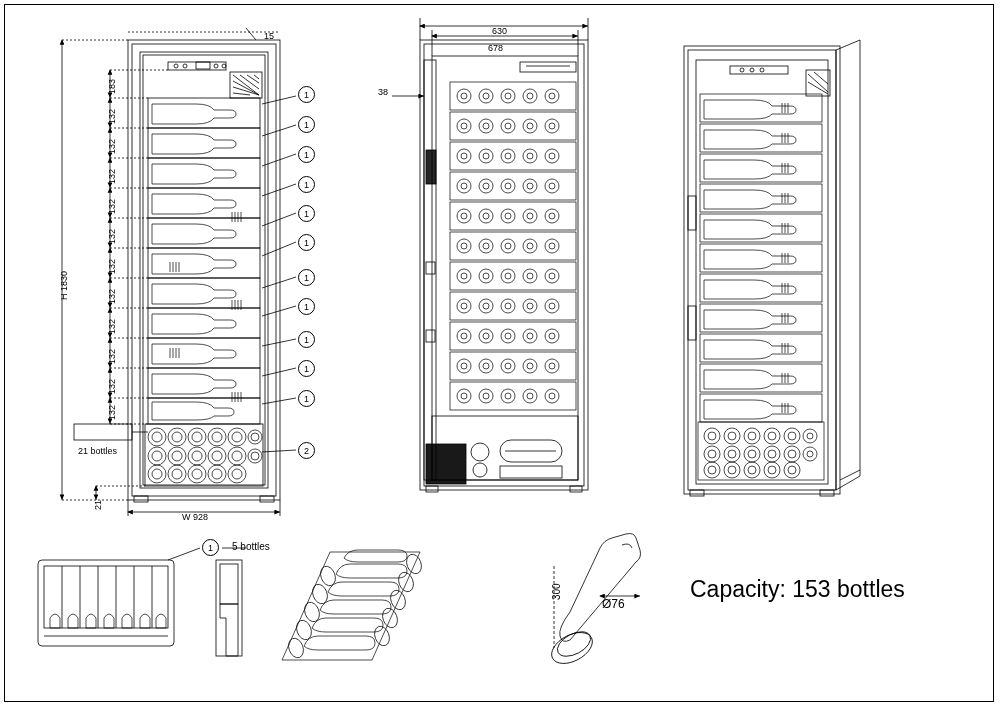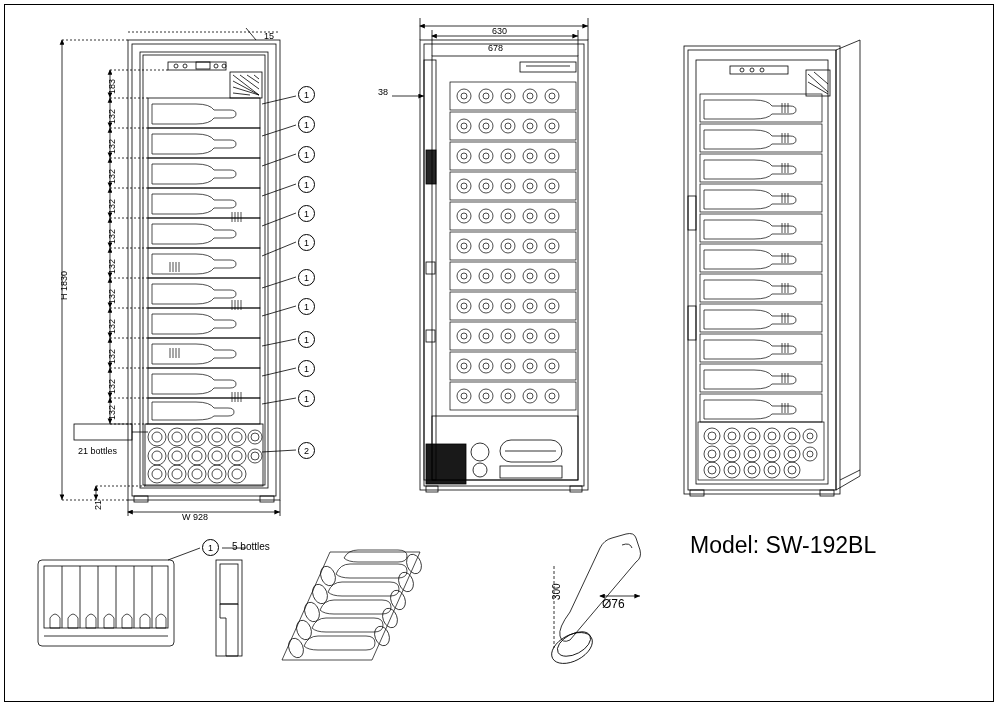--- a/index.html
+++ b/index.html
@@ -597,14 +597,14 @@
   <div class="lbl" style="left:488px; top:16px;margin-top:28px;">678</div>
   <div class="lbl" style="left:492px; top:27px;">630</div>
   <div class="lbl" style="left:378px; top:88px;">38</div>
 
   <div class="callout" style="left:202px; top:539px;">1</div>
   <div class="lbl" style="left:232px; top:542px; font-size:10px;">5 bottles</div>
 
   <div class="lbl vert" style="left:552px; top:600px; font-size:10px;">300</div>
   <div class="lbl" style="left:602px; top:598px; font-size:12px;">Ø76</div>
 
-  <div class="big" style="left:690px; top:532px;">Model: SW-192BL</div>
+  <div class="big" style="left:690px; top:576px;">Capacity: 153 bottles</div>
 </div>
 
 </body></html>

